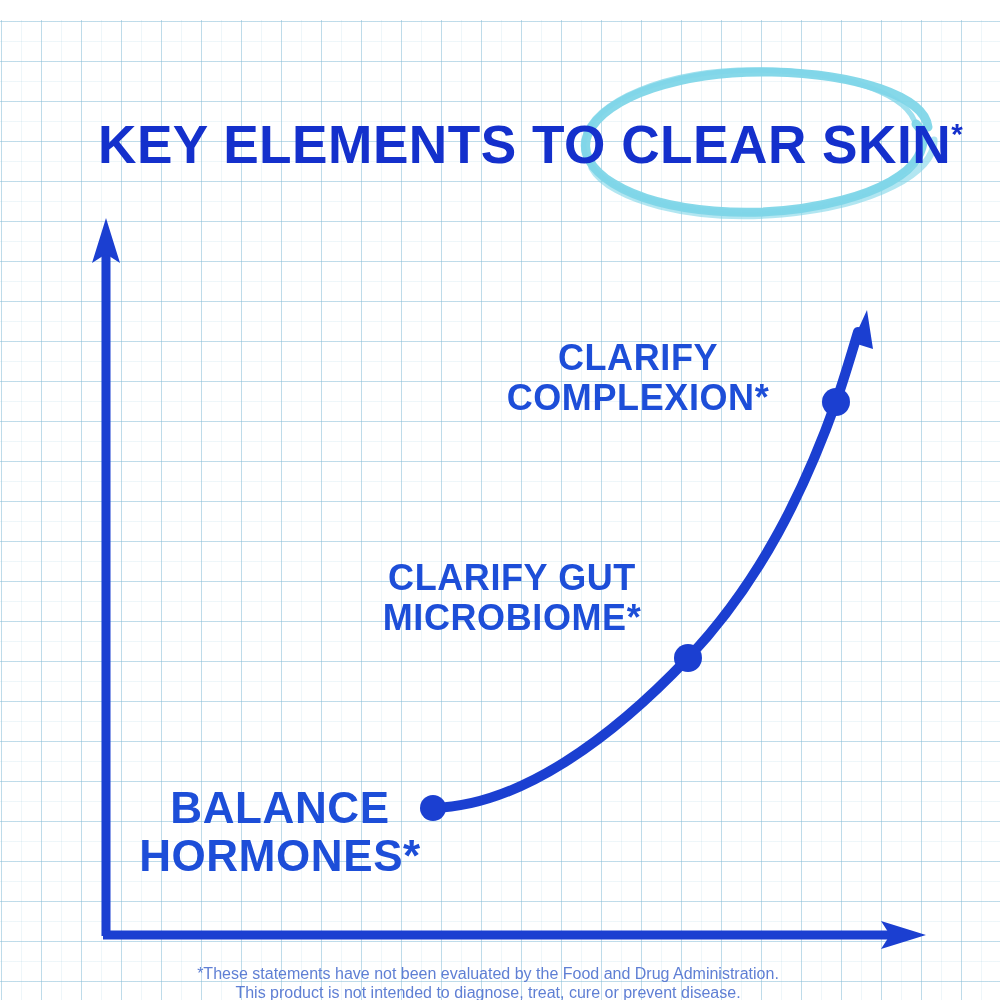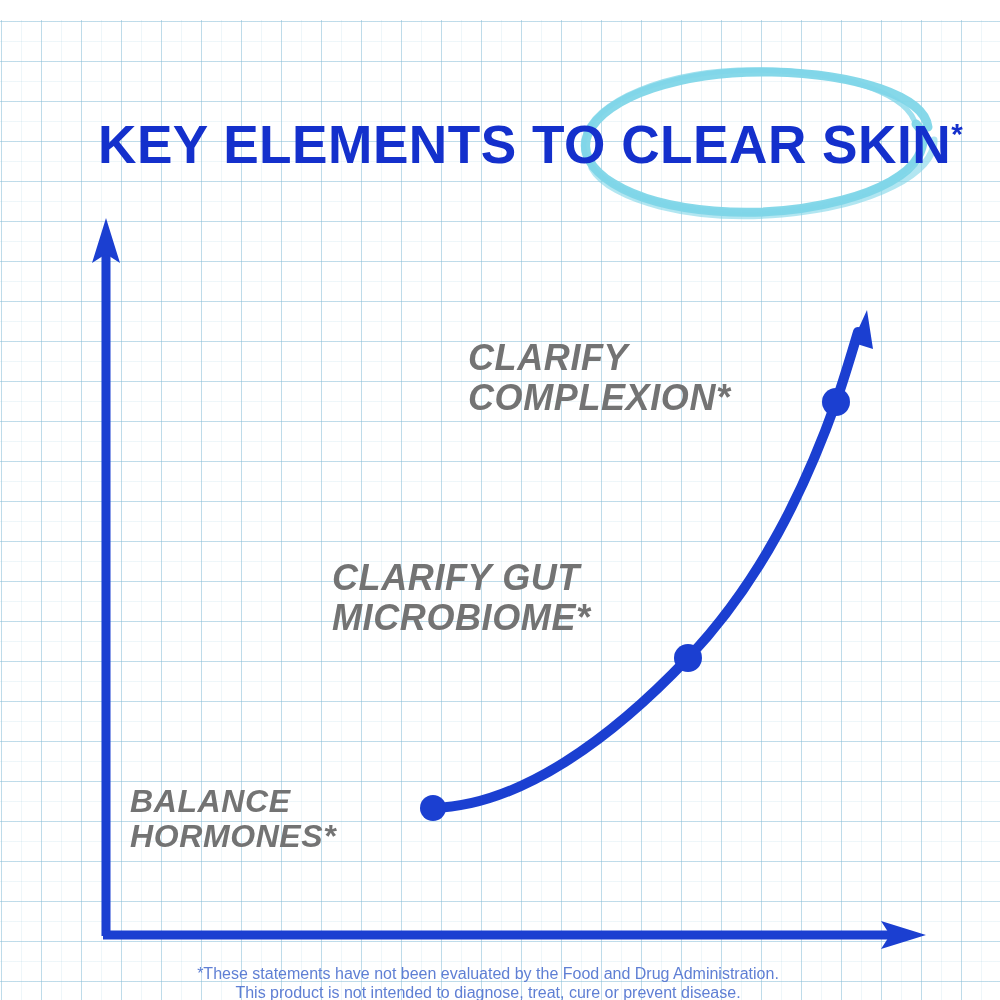--- a/index.html
+++ b/index.html
@@ -81,46 +81,45 @@
     left: 0;
     top: 0;
     width: 1000px;
     height: 1000px;
     pointer-events: none;
   }
 
   
   .callout {
     position: absolute;
-    color: #737373;
+    color: #1d4ed8;
     font-family: "Liberation Sans", sans-serif;
     font-weight: 700;
     letter-spacing: 0.6px;
     line-height: 1.10;
-    text-align: left;
+    text-align: center;
     white-space: pre-line;
-    font-style: italic;
   }
   #label-clarify {
     left: 468px;
     top: 318px;
     width: 340px;
     font-size: 36px;
   }
   #label-microbiome {
     left: 332px;
     top: 538px;
     width: 360px;
     font-size: 36px;
   }
   #label-hormones {
     left: 130px;
     top: 764px;
     width: 300px;
-    font-size: 32px;
+    font-size: 44px;
   }
 
   
   #footer {
     position: absolute;
     left: 0;
     top: 944px;
     width: 976px;
     text-align: center;
     color: #5f7fd4;

